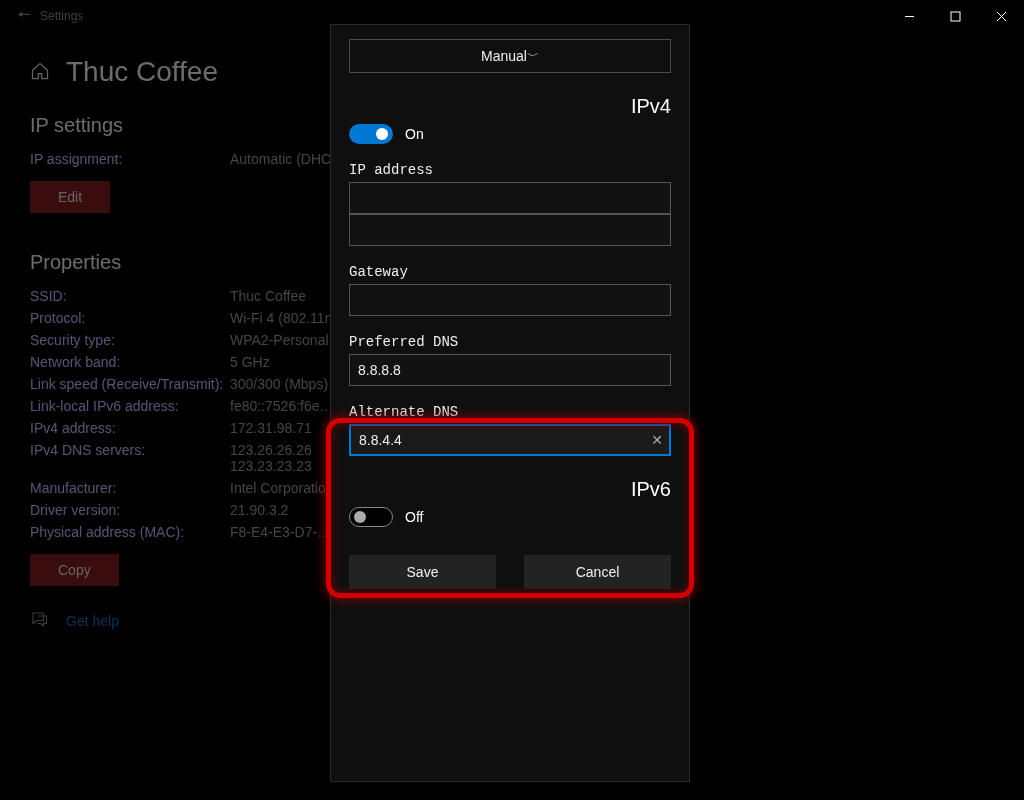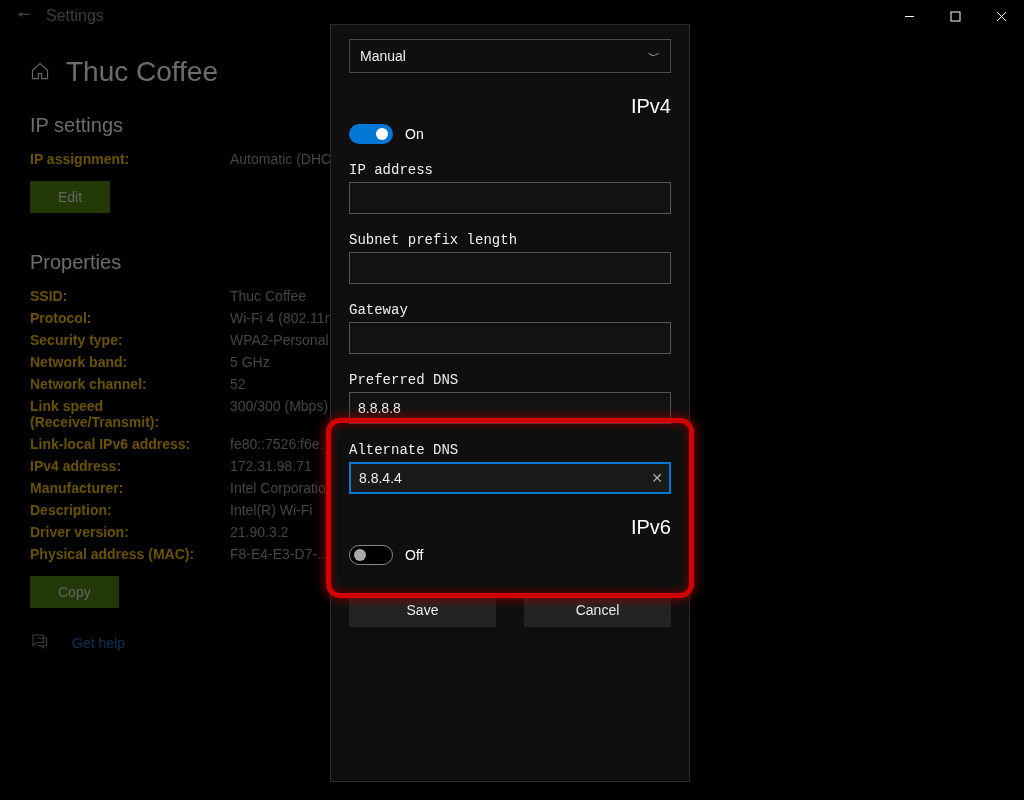--- a/index.html
+++ b/index.html
@@ -24,64 +24,64 @@
   .titlebar {
     display: flex;
     align-items: center;
     height: 32px;
     padding: 0 8px;
     color: #888;
     position: relative;
     z-index: 1;
   }
   .back-arrow { width: 32px; text-align: center; font-size: 16px; color: #888;}
-  .titlebar-title { font-size: 16px; margin-left: 6px;}
+  .titlebar-title { font-size: 12px; }
   .winctrls { position: absolute; right: 0; top: 0; height: 32px; display: flex; z-index: 20;}
   .winctrl { width: 46px; height: 32px; display:flex; align-items:center; justify-content:center; color:#fff; font-size:13px;}
   
   .page-head { display: flex; align-items: center; gap: 16px; padding: 24px 30px 8px 30px; position:relative; z-index:1;}
   .home-icon svg { width: 20px; height: 20px; stroke:#ddd; fill:none;}
   .page-title { font-size: 28px; font-weight: 400; color: #eee;}
   
   .section { padding: 18px 30px 0 30px; color:#ddd; position:relative; z-index:1;}
   .section h2 { font-weight:400; font-size: 20px; margin-bottom: 14px; color:#eee;}
   .row { display:flex; margin-bottom: 6px; font-size:14px; color:#bbb;}
-  .row .label { width: 200px; color:#eab308;font-weight:bold;}
+  .row .label { width: 200px; color:#c4b5fd;}
   .row .value { color:#999;}
   .multi-value div { color:#999;}
   .gray-btn {
     margin-top: 8px;
-    background: #4d7c0f;
+    background: #7f1d1d;
     border: none;
     color: #ddd;
     padding: 8px 28px;
     font-size: 14px;
   }
-  .help-link { display:flex; align-items:center; gap:24px; padding: 24px 30px; position:relative; z-index:1;}
+  .help-link { display:flex; align-items:center; gap:18px; padding: 24px 30px; position:relative; z-index:1;}
   .help-link a { color:#1c6fb8; font-size:14px; text-decoration:none;}
   .chat-icon svg { width:18px; height:18px; stroke:#888; fill:none;}
   
   .modal {
     position: absolute;
     left: 330px;
     top: 24px;
     width: 360px;
     height: 758px;
     background: #0f0f0f;
     border: 1px solid #2a2a2a;
     z-index: 10;
     padding: 14px 18px 18px 18px;
     overflow: hidden;
   }
   .dropdown {
     border: 1px solid #4a4a4a;
     height: 34px;
     display:flex;
     align-items:center;
-    justify-content:space-between;
+    justify-content:center;
     padding: 0 10px;
     color:#eee;
     font-size:14px;
   }
   .chev { font-size:12px; color:#ccc;}
   .modal h3 { font-size: 20px; font-weight:400; margin-top: 22px; margin-bottom:6px;text-align:right;}
   .toggle-row { display:flex; align-items:center; gap:12px; margin-top:4px;}
   .toggle {
     width: 44px; height: 20px; border-radius: 10px; position:relative;
   }
@@ -170,42 +170,41 @@
     </div>
   <div class="row">
       <div class="label">Security type:</div>
       <div class="value">WPA2-Personal</div>
     </div>
   <div class="row">
       <div class="label">Network band:</div>
       <div class="value">5 GHz</div>
     </div>
   <div class="row">
-      <div class="label">Network channel:</div>
-      <div class="value">52</div>
-    </div>
-  <div class="row">
       <div class="label">Link speed (Receive/Transmit):</div>
       <div class="value">300/300 (Mbps)</div>
     </div>
   <div class="row">
       <div class="label">Link-local IPv6 address:</div>
       <div class="value">fe80::7526:f6e…</div>
     </div>
   <div class="row">
       <div class="label">IPv4 address:</div>
       <div class="value">172.31.98.71</div>
     </div>
   <div class="row">
+    <div class="label">IPv4 DNS servers:</div>
+    <div class="multi-value">
+      <div>123.26.26.26</div>
+      <div>123.23.23.23</div>
+    </div>
+  </div>
+  <div class="row">
       <div class="label">Manufacturer:</div>
       <div class="value">Intel Corporation</div>
-    </div>
-  <div class="row">
-      <div class="label">Description:</div>
-      <div class="value">Intel(R) Wi-Fi</div>
     </div>
   <div class="row">
       <div class="label">Driver version:</div>
       <div class="value">21.90.3.2</div>
     </div>
   <div class="row">
       <div class="label">Physical address (MAC):</div>
       <div class="value">F8-E4-E3-D7-…</div>
     </div>
   <button class="gray-btn">Copy</button>
@@ -233,21 +232,20 @@
   <div class="toggle-row">
     <div class="toggle on">
         <div class="knob"></div>
       </div>
     <span class="toggle-label">On</span>
   </div>
 
   <div class="fldlabel">IP address</div>
   <input class="txtfield" value="" style="">
 
-  <div class="fldlabel">Subnet prefix length</div>
   <input class="txtfield" value="" style="">
 
   <div class="fldlabel">Gateway</div>
   <input class="txtfield" value="" style="">
 
   <div class="fldlabel">Preferred DNS</div>
   <input class="txtfield" value="8.8.8.8" style="">
 
   <div class="fldlabel">Alternate DNS</div>
   <div class="txtwrap">

